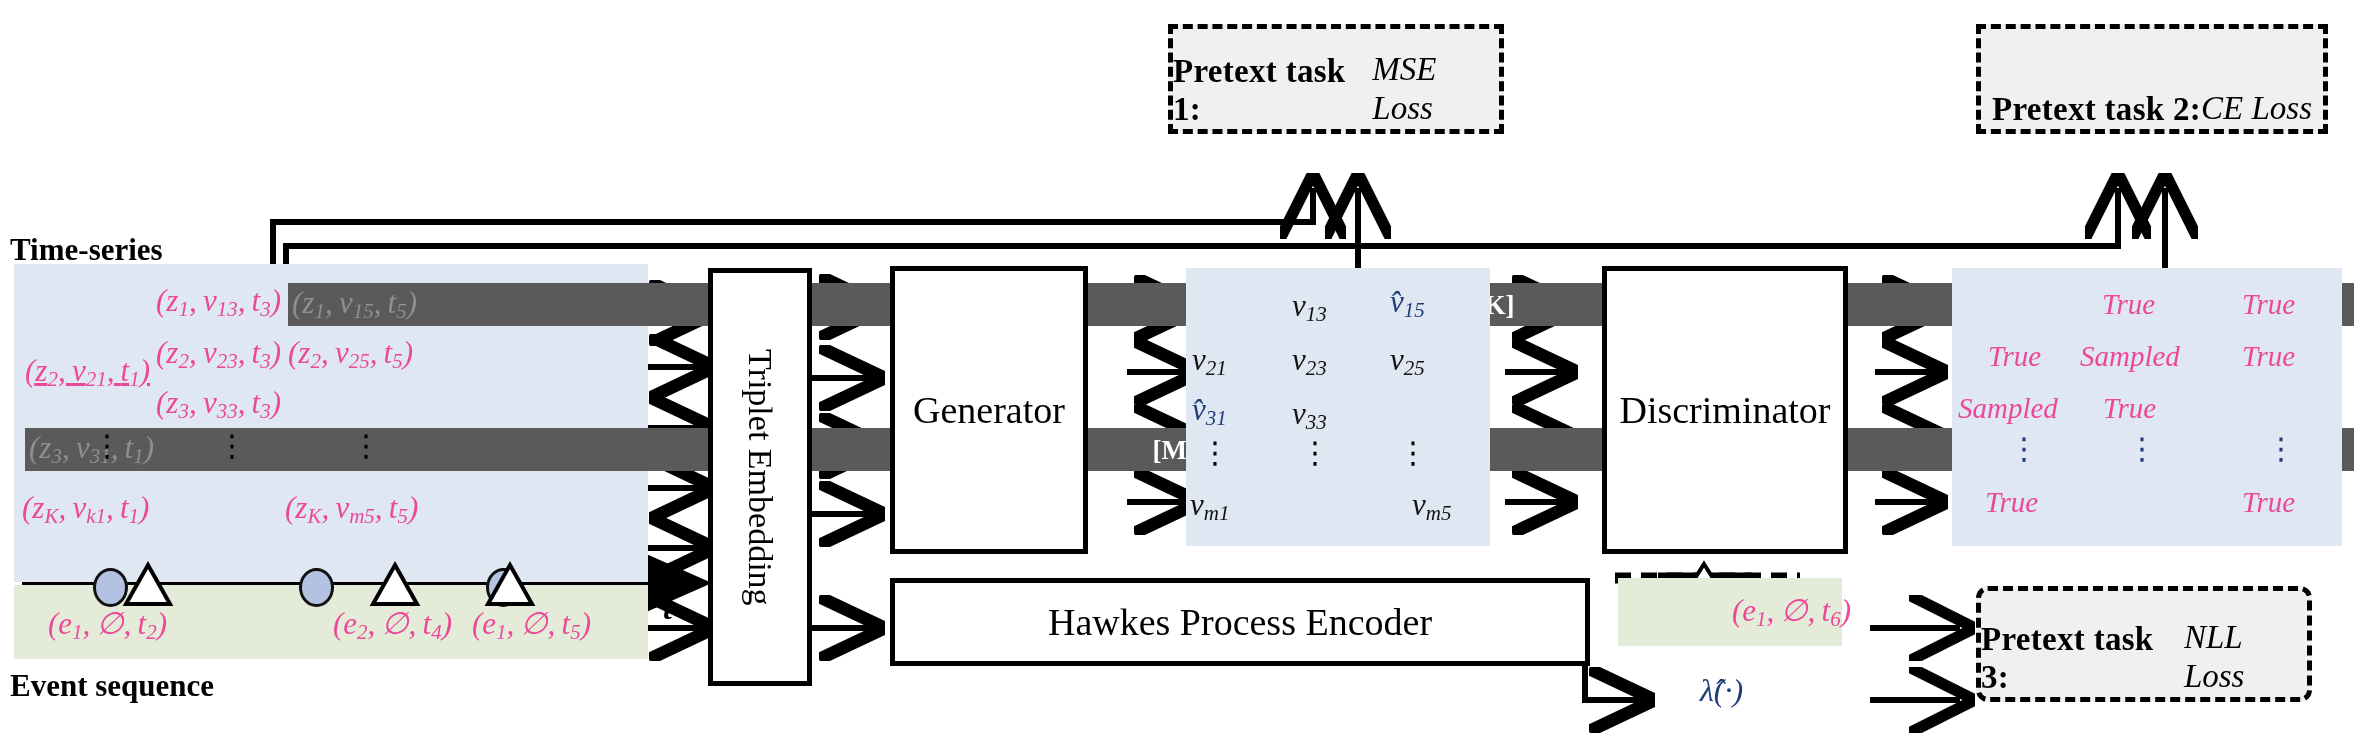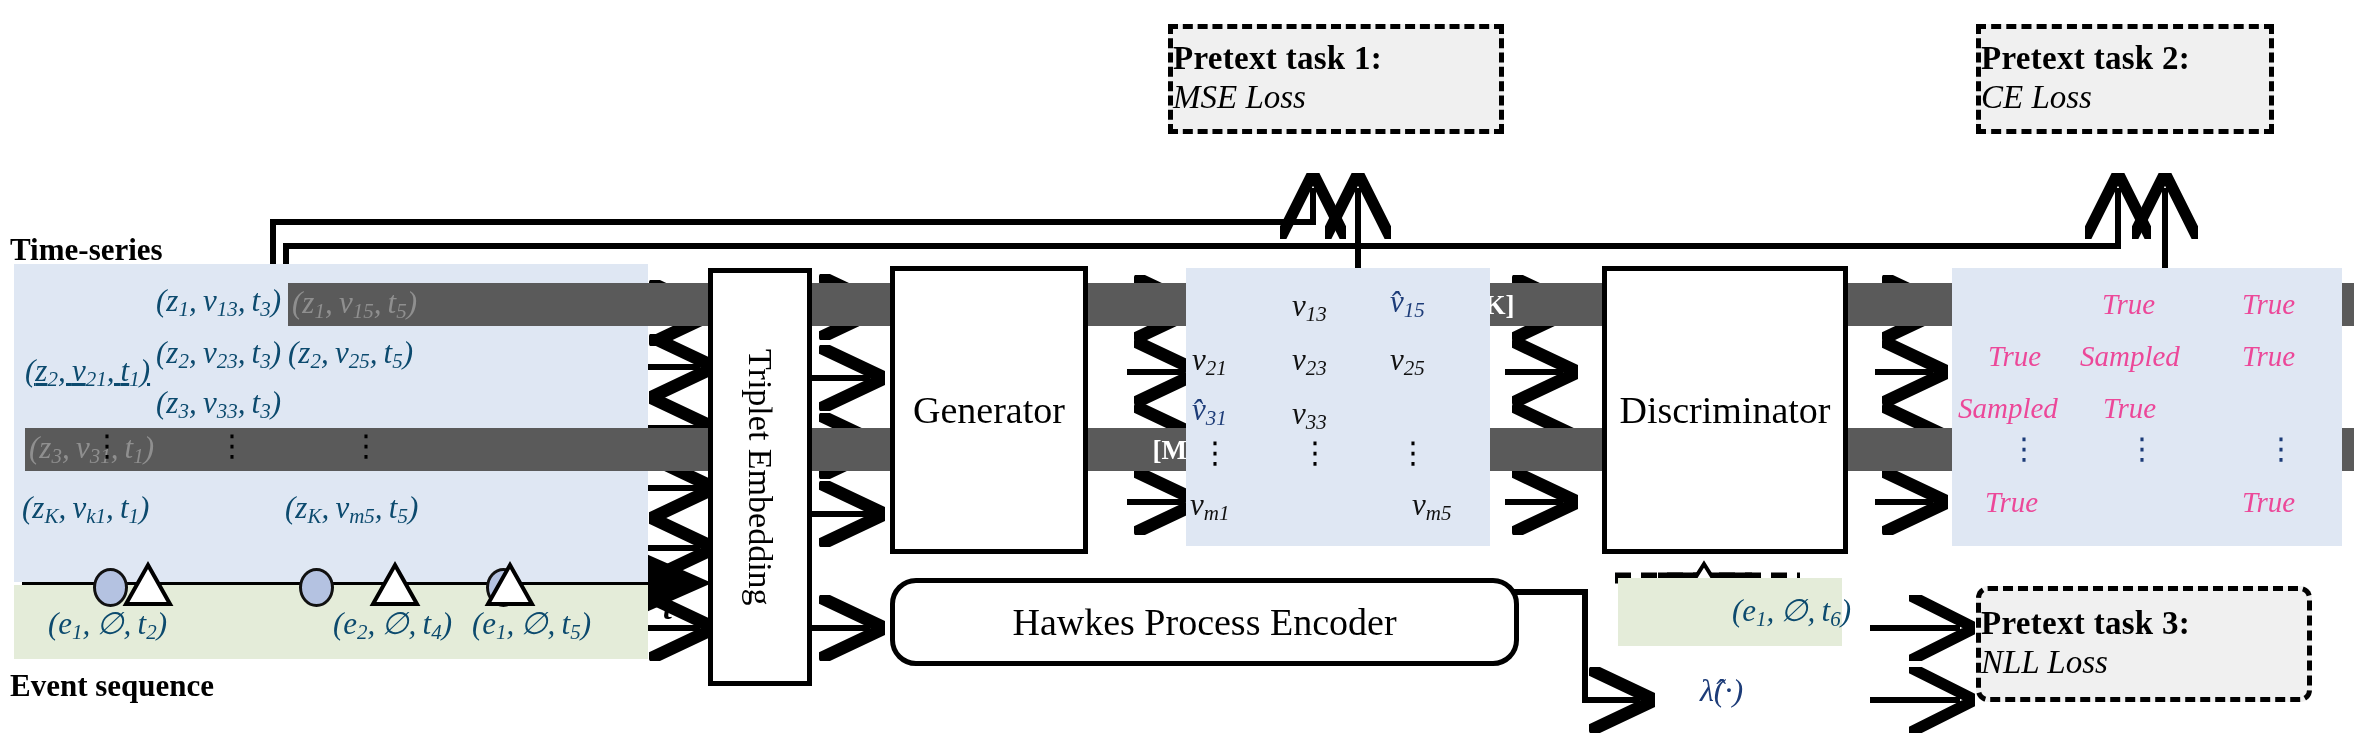--- a/index.html
+++ b/index.html
@@ -4,25 +4,25 @@
 <style>
   html,body{margin:0;padding:0;background:#ffffff;}
   body{width:2354px;height:738px;position:relative;overflow:hidden;
        font-family:"Liberation Serif","DejaVu Serif",serif;}
   .abs{position:absolute;}
   .blue-panel{background:#dfe7f3;}
   .green-panel{background:#e4ecd9;}
   .box{background:#ffffff;border:5px solid #000;box-sizing:border-box;
        display:flex;align-items:center;justify-content:center;}
   .dashbox{background:#f0f0f0;border:5px dashed #000;box-sizing:border-box;
-       display:flex;flex-direction:column;align-items:flex-start;justify-content:center;}
+       display:flex;flex-direction:row;align-items:flex-end;justify-content:center;}
   .pt-title{font-weight:bold;font-size:33px;line-height:1.15;letter-spacing:0.3px;}
   .pt-sub{font-style:italic;font-size:33px;line-height:1.2;}
   .sidelabel{font-weight:bold;font-size:31px;}
-  .tok{font-style:italic;font-size:31px;white-space:nowrap;color:#0c4a6e;}
+  .tok{font-style:italic;font-size:31px;white-space:nowrap;color:#ec4899;}
   .tok .sub{font-size:21px;vertical-align:-5px;font-style:italic;}
   .masktok{background:#5a5a5a;color:#8f8f8f;padding:2px 4px;position:relative;}
   .maskword{position:absolute;left:50%;top:50%;transform:translate(-50%,-50%);
             color:#ffffff;font-style:normal;font-weight:bold;font-size:27px;
             font-family:"Liberation Serif",serif;white-space:nowrap;}
   .vtext{writing-mode:vertical-rl;text-orientation:mixed;font-size:34px;}
   .blocklabel{font-size:38px;}
   .mval{font-style:italic;font-size:31px;color:#111;white-space:nowrap;}
   .mval .sub{font-size:21px;vertical-align:-5px;}
   .mhat{color:#1d3c78;}
@@ -169,21 +169,21 @@
 <div class="abs tok" style="left:472px;top:605px;">(<i>e</i><span class="sub">1</span>, ∅, <i>t</i><span class="sub">5</span>)</div>
 
 <div class="abs box" style="left:708px;top:268px;width:104px;height:418px;">
   <span class="vtext">Triplet Embedding</span>
 </div>
 
 <div class="abs box" style="left:890px;top:266px;width:198px;height:288px;">
   <span class="blocklabel">Generator</span>
 </div>
 
-<div class="abs box" style="left:890px;top:578px;width:629px;height:88px;border-radius:26px;">
+<div class="abs box" style="left:890px;top:578px;width:700px;height:88px;">
   <span class="blocklabel">Hawkes Process Encoder</span>
 </div>
 
 <div class="abs box" style="left:1602px;top:266px;width:246px;height:288px;">
   <span class="blocklabel">Discriminator</span>
 </div>
 
 <div class="abs blue-panel" style="left:1186px;top:268px;width:304px;height:278px;"></div>
 
 <div class="abs mval" style="left:1292px;top:288px;"><i>v</i><span class="sub">13</span></div>
@@ -224,21 +224,21 @@
 
 <div class="abs green-panel" style="left:1618px;top:578px;width:224px;height:68px;"></div>
 <div class="abs tok" style="left:1732px;top:592px;text-align:right;">(<i>e</i><span class="sub">1</span>, ∅, <i>t</i><span class="sub">6</span>)</div>
 <div class="abs" style="left:1700px;top:672px;font-style:italic;font-size:32px;color:#1d3c78;">λ̂(·)</div>
 
 <div class="abs dashbox" style="left:1168px;top:24px;width:336px;height:110px;">
   <div class="pt-title">Pretext task 1:</div>
   <div class="pt-sub">MSE Loss</div>
 </div>
 
-<div class="abs dashbox" style="left:1976px;top:24px;width:298px;height:110px;">
+<div class="abs dashbox" style="left:1976px;top:24px;width:352px;height:110px;">
   <div class="pt-title">Pretext task 2:</div>
   <div class="pt-sub">CE Loss</div>
 </div>
 
 <div class="abs dashbox" style="left:1976px;top:586px;width:336px;height:116px;border-radius:12px;">
   <div class="pt-title">Pretext task 3:</div>
   <div class="pt-sub">NLL Loss</div>
 </div>
 
 </body></html>

